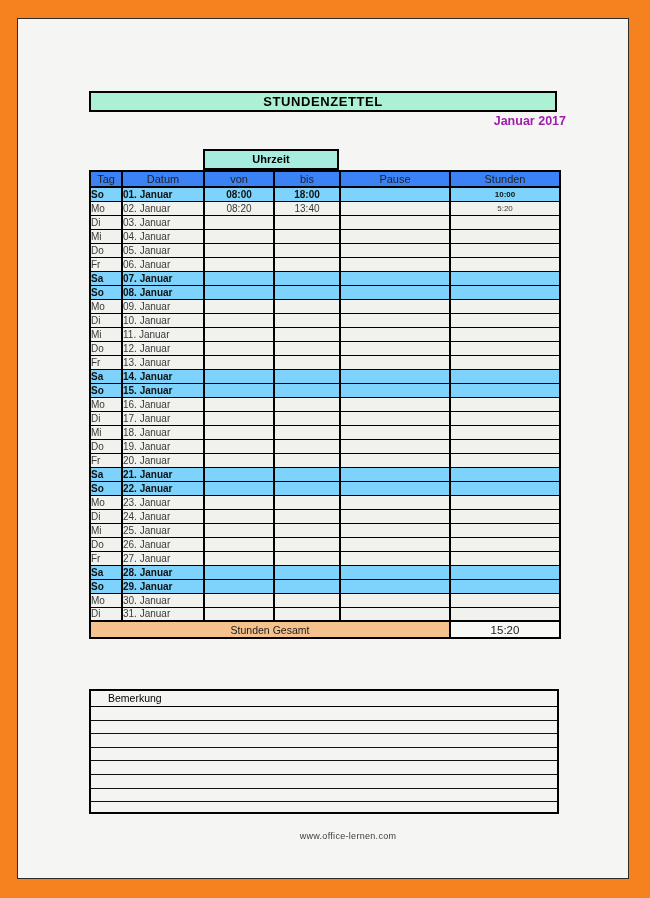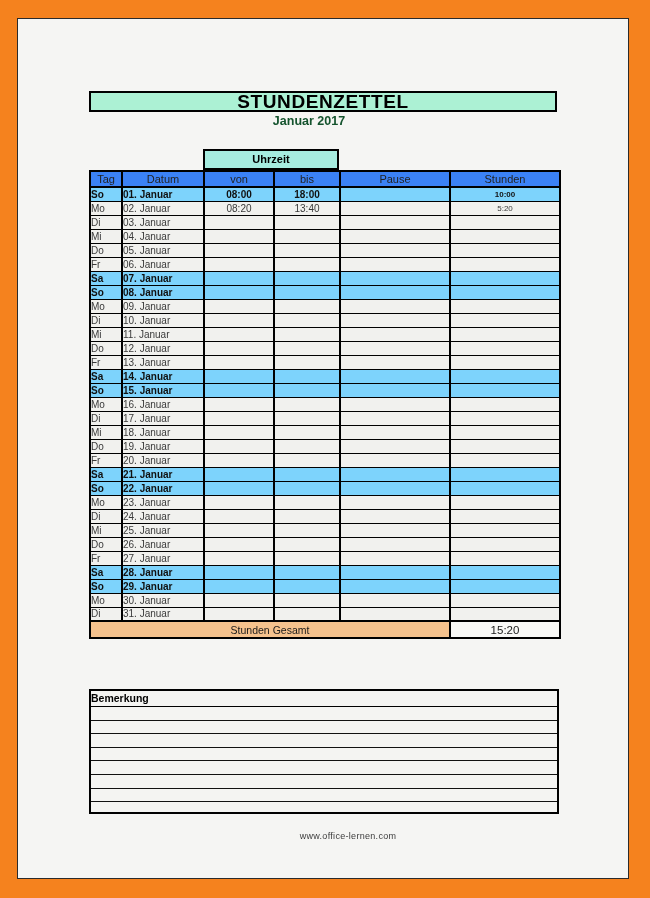--- a/index.html
+++ b/index.html
@@ -19,29 +19,29 @@
     border:1px solid #2b2b2b;
   }
   
   .title-bar{
     position:absolute;left:71px;top:72px;
     width:468px;height:21px;
     box-sizing:border-box;
     background:#ACF1D4;
     border:2px solid #000;
     text-align:center;
-    font-size:19px;font-weight:bold;color:#000;
+    font-size:13px;font-weight:bold;color:#000;
     letter-spacing:0.6px;
     line-height:17px;
   }
   .subtitle{
-    position:absolute;left:57px;top:95px;
+    position:absolute;left:80px;top:95px;
     width:468px;height:18px;
-    text-align:center;
-    font-size:12.5px;font-weight:bold;color:#14532d;
+    text-align:right;
+    font-size:12.5px;font-weight:bold;color:#a21caf;
   }
   
   .uhrzeit{
     position:absolute;left:185px;top:130px;
     width:136px;height:21px;
     box-sizing:border-box;
     background:#A6ECDF;
     border:2px solid #000;
     text-align:center;
     font-size:11px;font-weight:bold;color:#000;
@@ -96,22 +96,22 @@
   
   .bemerkung{
     position:absolute;left:71px;top:670px;
     width:470px;height:125px;
     box-sizing:border-box;
     border:2px solid #000;
     background:#F4F4F2;
   }
   .bemerkung-label{
     height:15px;line-height:15px;
-    padding-left:0;
-    font-size:10.5px;font-weight:bold;color:#000;
+    padding-left:17px;
+    font-size:10.5px;font-weight:normal;color:#000;
     border-bottom:1px solid #000;
   }
   .bemerkung .line{
     height:12.6px;
     border-bottom:1px solid #111;
   }
   .bemerkung .line:last-child{border-bottom:none;}
   
   .footer{
     position:absolute;left:12px;top:812px;

